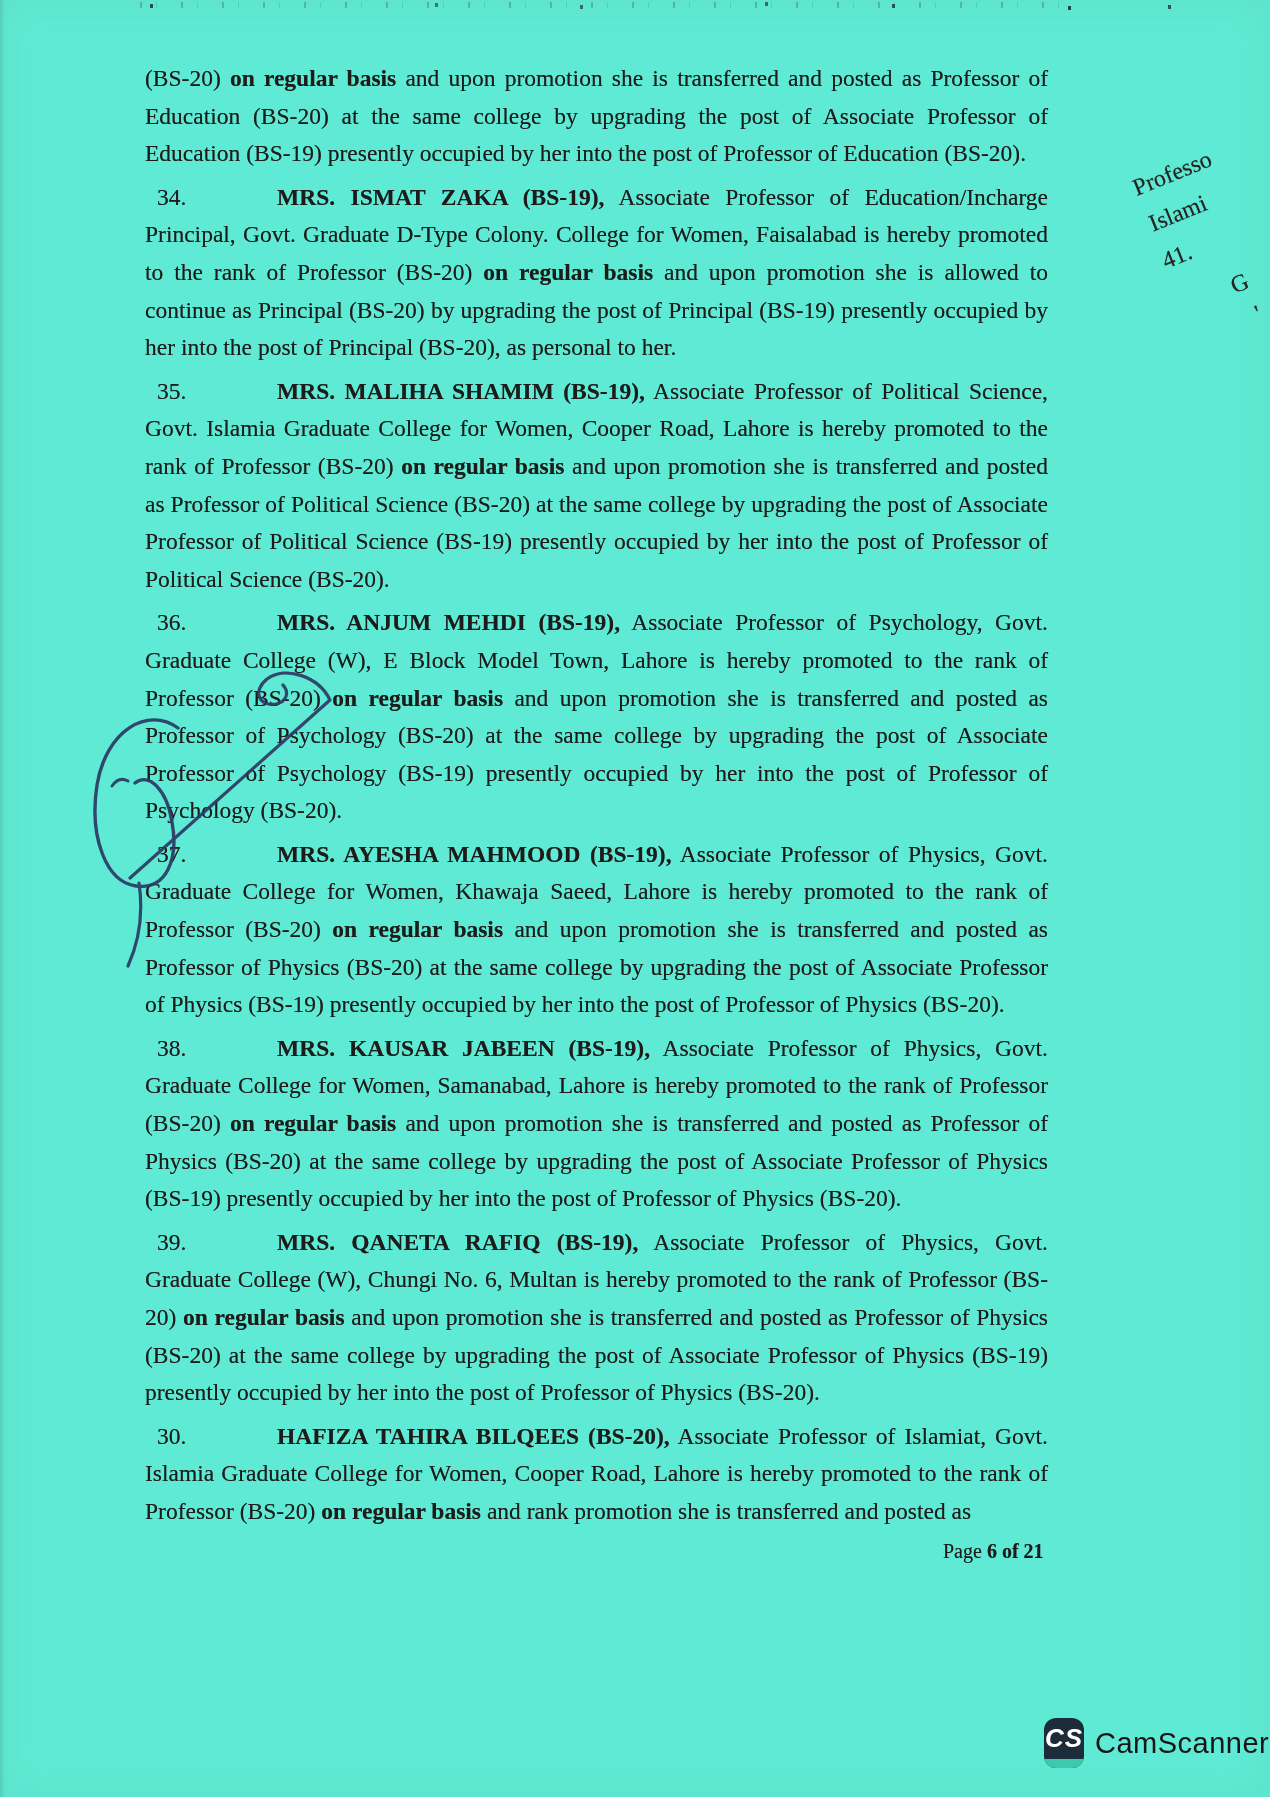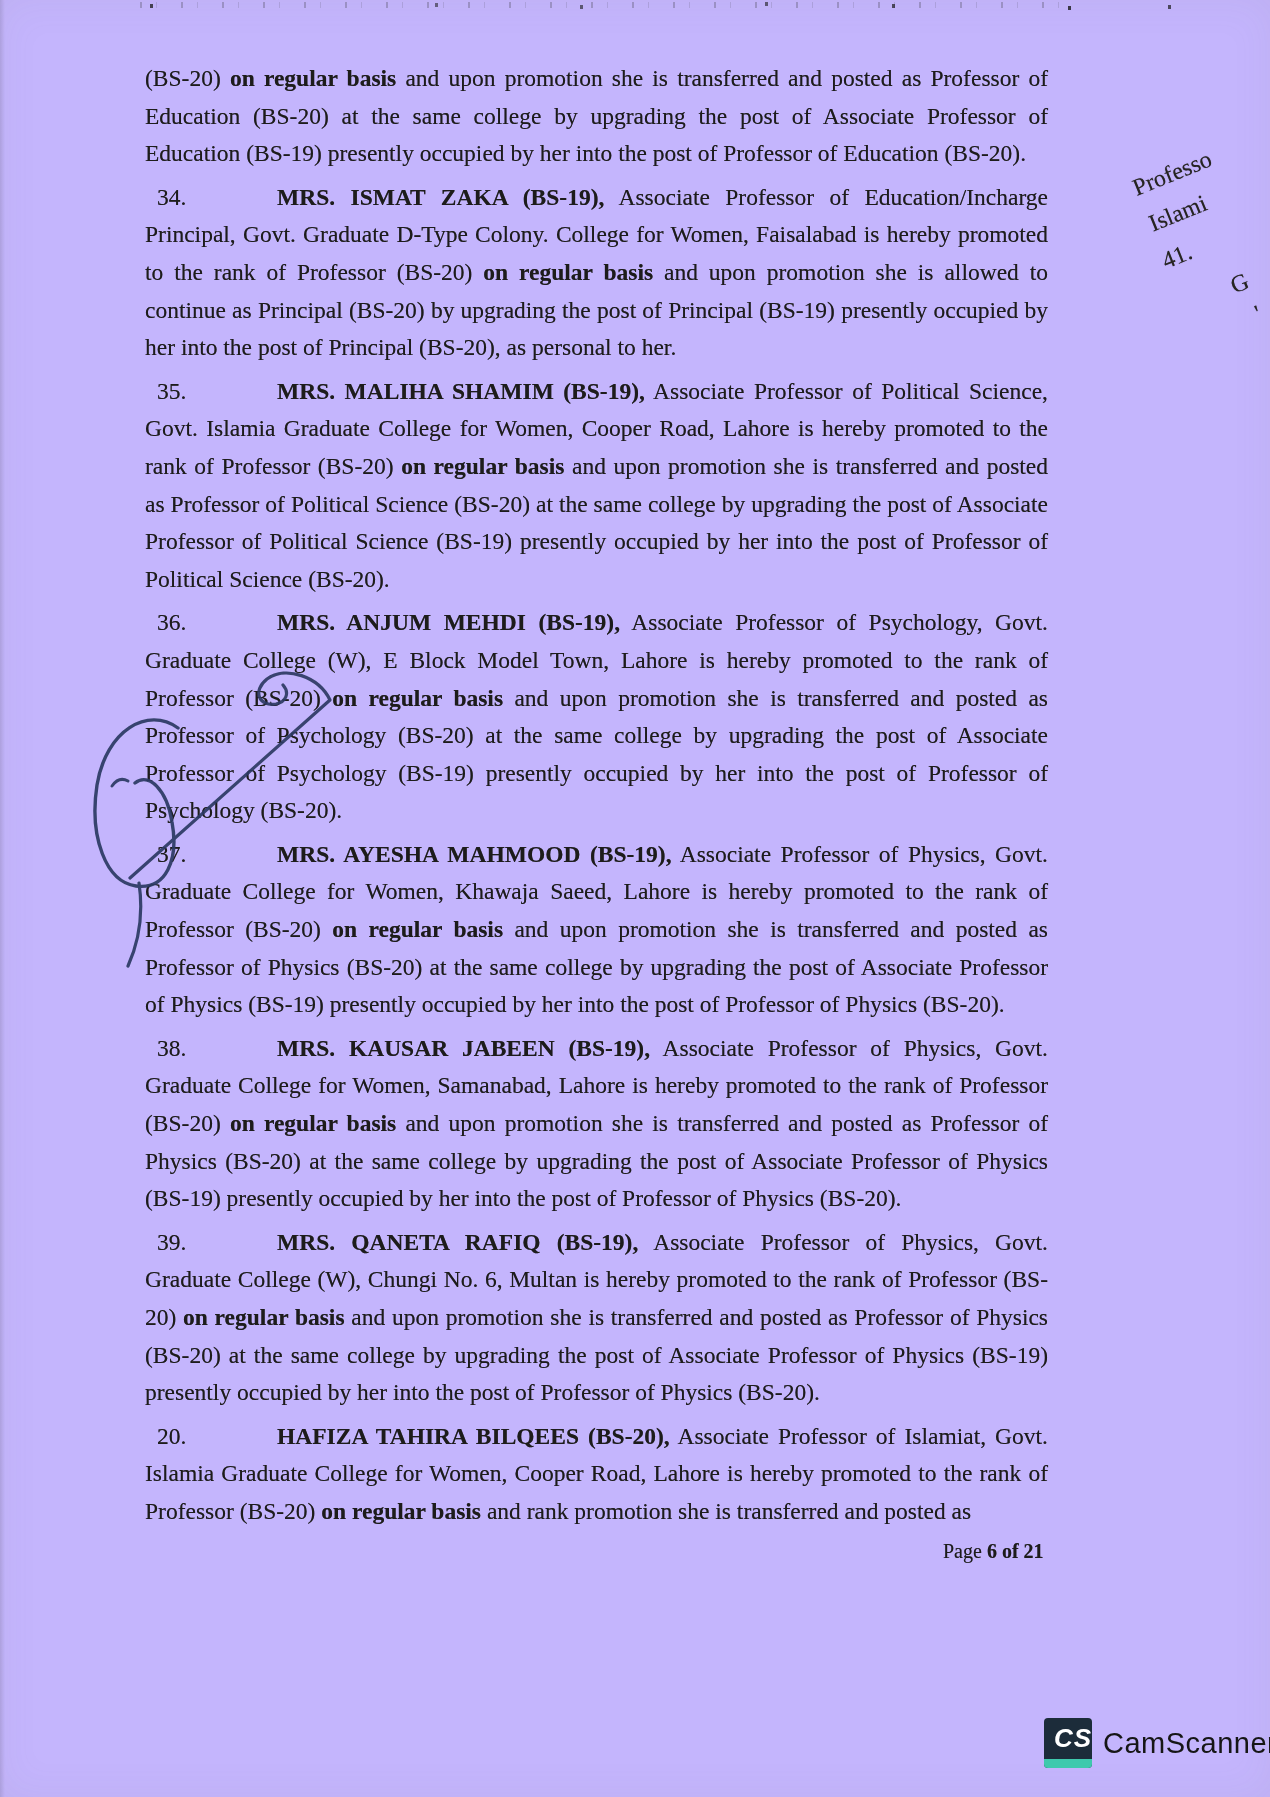--- a/index.html
+++ b/index.html
@@ -1,19 +1,19 @@
 <!DOCTYPE html>
 <html><head>
 <meta charset="utf-8">
 <style>
   html,body{margin:0;padding:0;background:#e9e9e7;}
   .page{
     position:relative;
     width:1270px;height:1797px;
-    background:#c4b5fd;
+    background:#5eead4;
     overflow:hidden;
     font-family:"Liberation Serif","DejaVu Serif",serif;
     box-shadow:inset 0 0 40px rgba(120,115,100,0.08);
   }
   .edge-shade{position:absolute;left:0;top:0;width:5px;height:100%;
     background:linear-gradient(90deg,rgba(0,0,0,0.10),rgba(0,0,0,0));}
   .top-artifacts{position:absolute;left:140px;top:2px;width:930px;height:6px;opacity:.45;
     background:repeating-linear-gradient(90deg,rgba(40,40,40,.55) 0 2px,transparent 2px 16px,
       rgba(40,40,40,.3) 16px 17px,transparent 17px 41px);}
   .speck{position:absolute;left:150px;top:4px;width:3px;height:4px;background:rgba(25,25,25,.75);
@@ -29,22 +29,22 @@
   .doc p.para{margin:0 0 6px 0;}
   .doc .num{display:inline-block;width:120px;margin-left:12px;}
   .doc .b{font-weight:bold;}
   .margin-fragment{position:absolute;color:#262422;font-size:24px;
     text-shadow:0 0 0.7px rgba(30,28,26,.5);transform:rotate(-22deg);white-space:nowrap;}
   .sig-svg{position:absolute;left:78px;top:650px;pointer-events:none;}
   .footer{position:absolute;left:943px;top:1540px;font-size:20px;color:#1d1c1b;
     text-shadow:0 0 0.6px rgba(30,28,26,.5);}
   .footer .b{font-weight:bold;}
   .brand{position:absolute;left:1044px;top:1718px;display:flex;align-items:center;gap:11px;}
-  .cs-badge{position:relative;width:48px;height:50px;border-radius:4px;overflow:hidden;
-    display:flex;align-items:flex-start;justify-content:flex-end;}
+  .cs-badge{position:relative;width:40px;height:50px;border-radius:12px;overflow:hidden;
+    display:flex;align-items:flex-start;justify-content:center;}
   .cs-badge .cs-text{font-family:"Liberation Sans","DejaVu Sans",sans-serif;
     font-weight:800;font-style:italic;font-size:26px;color:#fff;line-height:40px;letter-spacing:1px;}
   .cs-accent{position:absolute;left:0;bottom:0;width:100%;height:9px;}
   .brand-label{font-family:Liberation Sans, sans-serif;font-size:29px;
     color:#161616;letter-spacing:.5px;}
 </style>
 </head>
 <body>
 
 <div class="page">
@@ -54,21 +54,21 @@
   <div class="speck"></div>
 
   <main class="doc">
       <p class="para"><span>(BS-20) </span><span class="b">on regular basis</span><span> and upon promotion she is transferred and posted as Professor of Education (BS-20) at the same college by upgrading the post of Associate Professor of Education (BS-19) presently occupied by her into the post of Professor of Education (BS-20).</span></p>
       <p class="para"><span class="num">34.</span><span class="b">MRS. ISMAT ZAKA (BS-19),</span><span> Associate Professor of Education/Incharge Principal, Govt. Graduate D-Type Colony. College for Women, Faisalabad is hereby promoted to the rank of Professor (BS-20) </span><span class="b">on regular basis</span><span> and upon promotion she is allowed to continue as Principal (BS-20) by upgrading the post of Principal (BS-19) presently occupied by her into the post of Principal (BS-20), as personal to her.</span></p>
       <p class="para"><span class="num">35.</span><span class="b">MRS. MALIHA SHAMIM (BS-19),</span><span> Associate Professor of Political Science, Govt. Islamia Graduate College for Women, Cooper Road, Lahore is hereby promoted to the rank of Professor (BS-20) </span><span class="b">on regular basis</span><span> and upon promotion she is transferred and posted as Professor of Political Science (BS-20) at the same college by upgrading the post of Associate Professor of Political Science (BS-19) presently occupied by her into the post of Professor of Political Science (BS-20).</span></p>
       <p class="para"><span class="num">36.</span><span class="b">MRS. ANJUM MEHDI (BS-19),</span><span> Associate Professor of Psychology, Govt. Graduate College (W), E Block Model Town, Lahore is hereby promoted to the rank of Professor (BS-20) </span><span class="b">on regular basis</span><span> and upon promotion she is transferred and posted as Professor of Psychology (BS-20) at the same college by upgrading the post of Associate Professor of Psychology (BS-19) presently occupied by her into the post of Professor of Psychology (BS-20).</span></p>
       <p class="para"><span class="num">37.</span><span class="b">MRS. AYESHA MAHMOOD (BS-19),</span><span> Associate Professor of Physics, Govt. Graduate College for Women, Khawaja Saeed, Lahore is hereby promoted to the rank of Professor (BS-20) </span><span class="b">on regular basis</span><span> and upon promotion she is transferred and posted as Professor of Physics (BS-20) at the same college by upgrading the post of Associate Professor of Physics (BS-19) presently occupied by her into the post of Professor of Physics (BS-20).</span></p>
       <p class="para"><span class="num">38.</span><span class="b">MRS. KAUSAR JABEEN (BS-19),</span><span> Associate Professor of Physics, Govt. Graduate College for Women, Samanabad, Lahore is hereby promoted to the rank of Professor (BS-20) </span><span class="b">on regular basis</span><span> and upon promotion she is transferred and posted as Professor of Physics (BS-20) at the same college by upgrading the post of Associate Professor of Physics (BS-19) presently occupied by her into the post of Professor of Physics (BS-20).</span></p>
       <p class="para"><span class="num">39.</span><span class="b">MRS. QANETA RAFIQ (BS-19),</span><span> Associate Professor of Physics, Govt. Graduate College (W), Chungi No. 6, Multan is hereby promoted to the rank of Professor (BS-</span><span>20) </span><span class="b">on regular basis</span><span> and upon promotion she is transferred and posted as Professor of Physics (BS-20) at the same college by upgrading the post of Associate Professor of Physics (BS-19) presently occupied by her into the post of Professor of Physics (BS-20).</span></p>
-      <p class="para"><span class="num">20.</span><span class="b">HAFIZA TAHIRA BILQEES (BS-20),</span><span> Associate Professor of Islamiat, Govt. Islamia Graduate College for Women, Cooper Road, Lahore is hereby promoted to the rank of Professor (BS-20) </span><span class="b">on regular basis</span><span> and rank promotion she is transferred and posted as</span></p>
+      <p class="para"><span class="num">30.</span><span class="b">HAFIZA TAHIRA BILQEES (BS-20),</span><span> Associate Professor of Islamiat, Govt. Islamia Graduate College for Women, Cooper Road, Lahore is hereby promoted to the rank of Professor (BS-20) </span><span class="b">on regular basis</span><span> and rank promotion she is transferred and posted as</span></p>
     </main>
 
   <span class="margin-fragment" style="left:1131px;top:160px;">Professo</span>
   <span class="margin-fragment" style="left:1148px;top:200px;">Islami</span>
   <span class="margin-fragment" style="left:1162px;top:243px;">41.</span>
   <span class="margin-fragment" style="left:1231px;top:270px;">G</span>
   <span class="margin-fragment" style="left:1256px;top:300px;">'</span>
 
   <svg class="sig-svg" width="275" height="335" viewBox="0 0 275 335">
     <g fill="none" stroke-linecap="round" stroke-linejoin="round" opacity="0.92">

